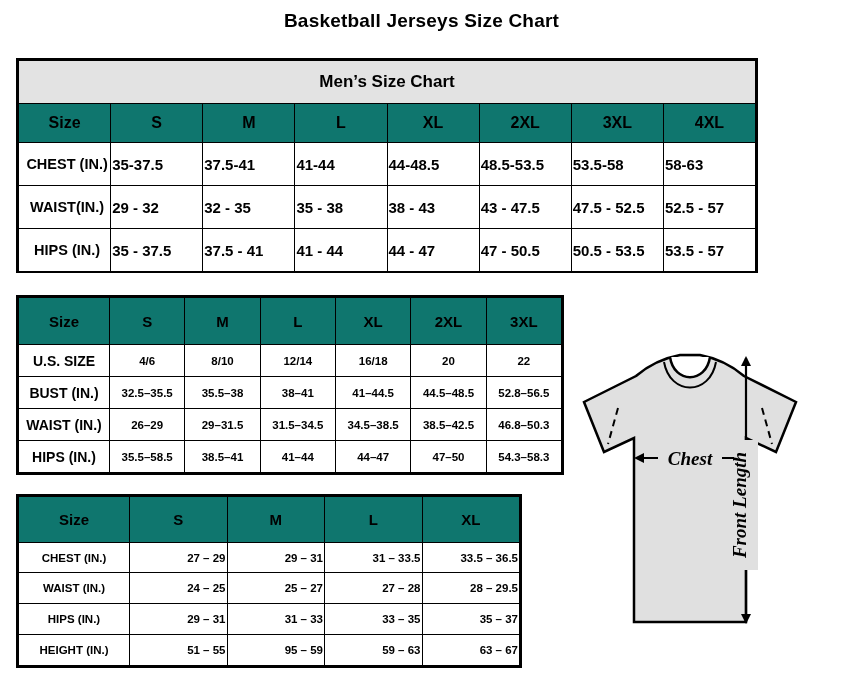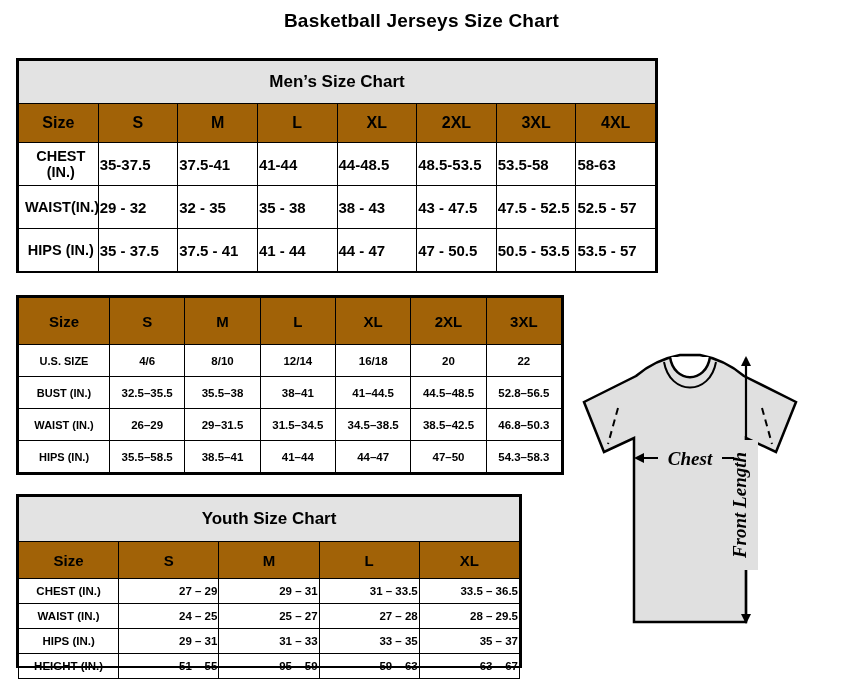--- a/index.html
+++ b/index.html
@@ -39,52 +39,52 @@
     text-align: center;
     vertical-align: middle;
     padding: 2px 1px;
   }
   .cap {
     background: #e3e3e3;
     font-weight: bold;
     border: 1px solid #000;
   }
   .hdr {
-    background: #a16207;
+    background: #0f766e;
     font-weight: bold;
   }
   .rowlabel {
     font-weight: bold;
     text-align: center;
   }
 
   
   #mens {
     left: 16px;
     top: 58px;
-    width: 642px;
+    width: 742px;
     height: 215px;
   }
   #mens .cap { font-size: 17px; height: 38px; }
   #mens .hdr { font-size: 16px; height: 34px; }
   #mens td.rowlabel { font-size: 14.5px; }
   #mens td.val { font-size: 15px; font-weight: bold; text-align: left; }
   #mens tr.datarow { height: 43px; }
   #mens td.rowlabel { padding-left: 6px; }
 
   
   #womens {
     left: 16px;
     top: 295px;
     width: 548px;
     height: 180px;
   }
   #womens .cap { font-size: 17px; height: 40px; }
   #womens .hdr { font-size: 15px; height: 32px; }
-  #womens td.rowlabel { font-size: 11px; font-weight: bold; }
+  #womens td.rowlabel { font-size: 14px; font-weight: bold; }
   #womens td.val { font-size: 11.5px; font-weight: bold; }
   #womens tr.datarow { height: 25px; }
 
   
   #youth {
     left: 16px;
     top: 494px;
     width: 506px;
     height: 174px;
   }
@@ -212,23 +212,20 @@
         <td class="val">47–50</td>
         <td class="val">54.3–58.3</td>
       </tr>
     </tbody>
   </table>
 </div>
 
 <div class="chart-block" id="youth">
   <table class="sz">
     <tbody>
-      <tr>
-        <td class="cap" colspan="5">Youth Size Chart</td>
-      </tr>
       <tr>
         <td class="hdr" style="width:108px;">Size</td>
         <td class="hdr">S</td>
         <td class="hdr">M</td>
         <td class="hdr">L</td>
         <td class="hdr">XL</td>
       </tr>
       <tr class="datarow">
         <td class="rowlabel">CHEST (IN.)</td>
         <td class="val">27 – 29</td>

